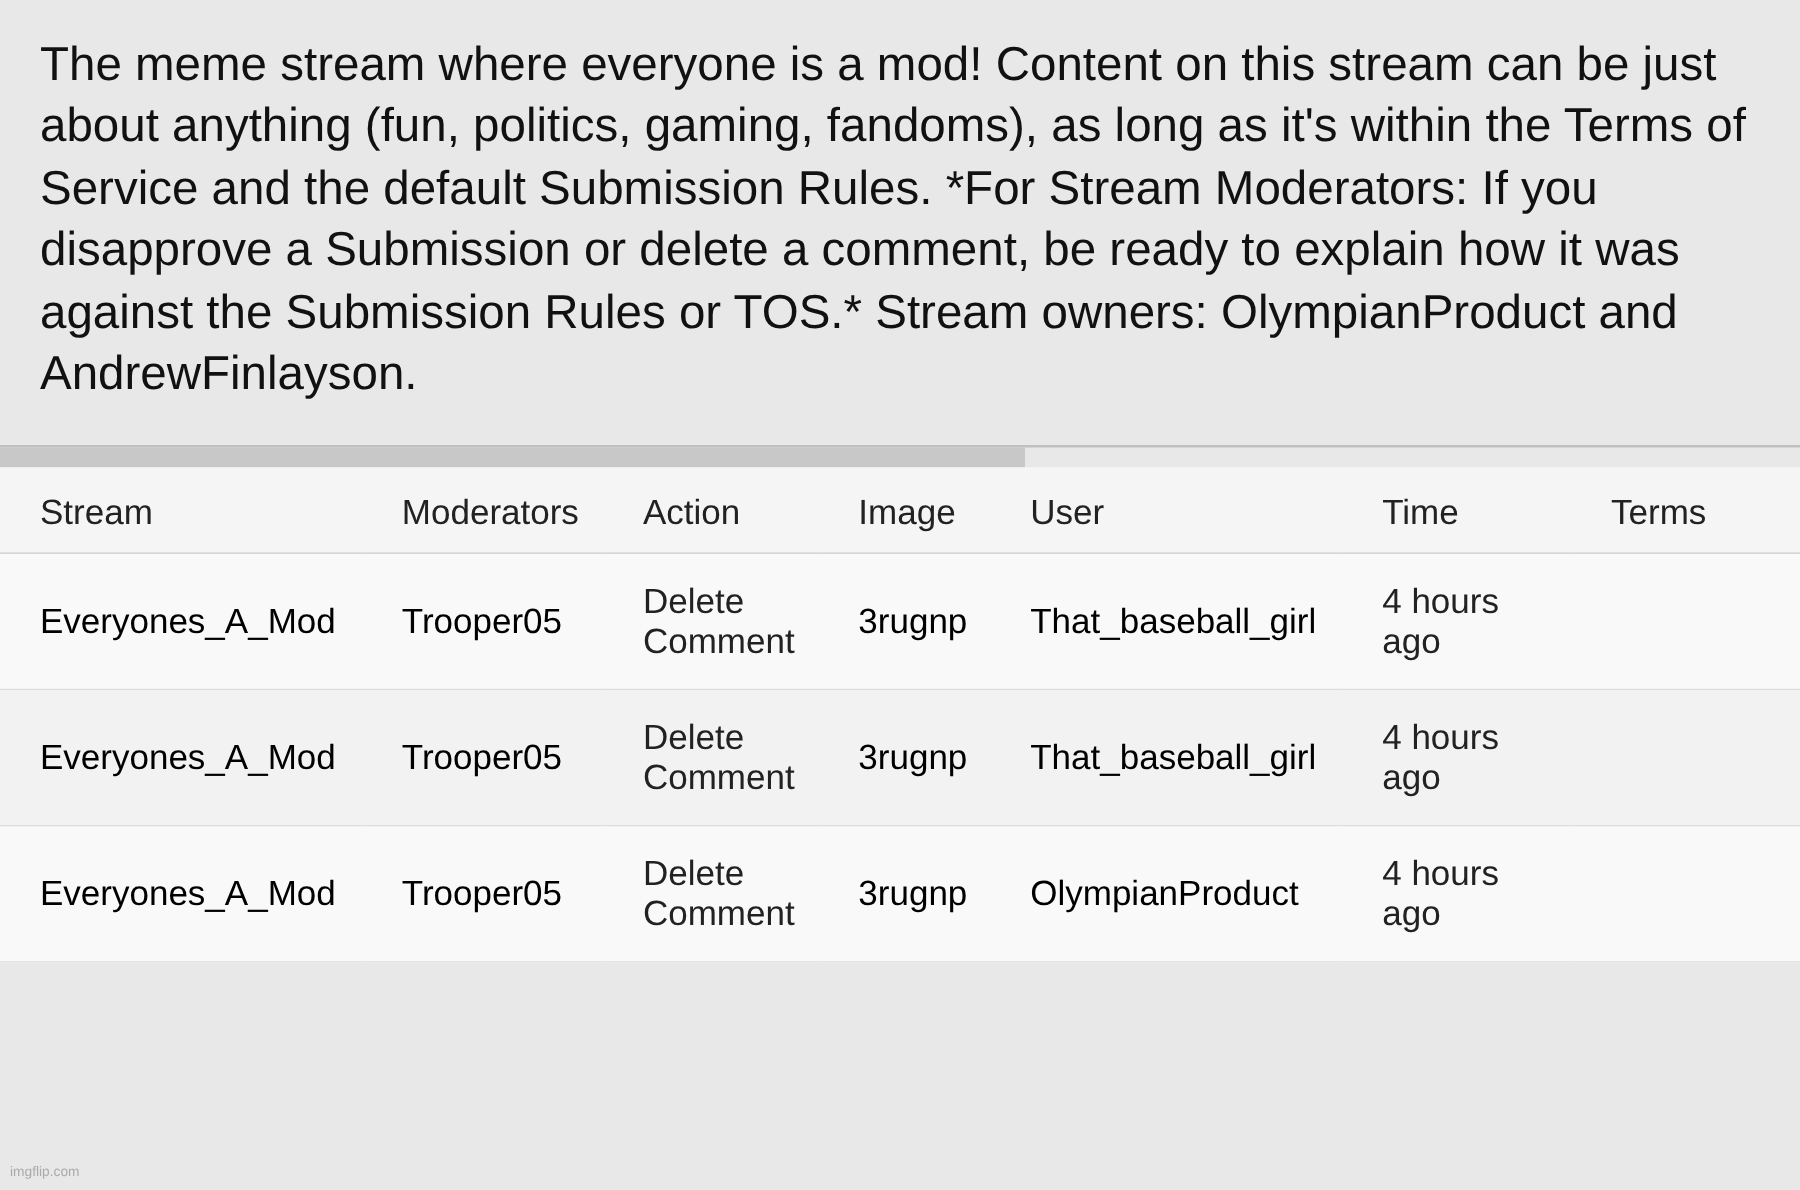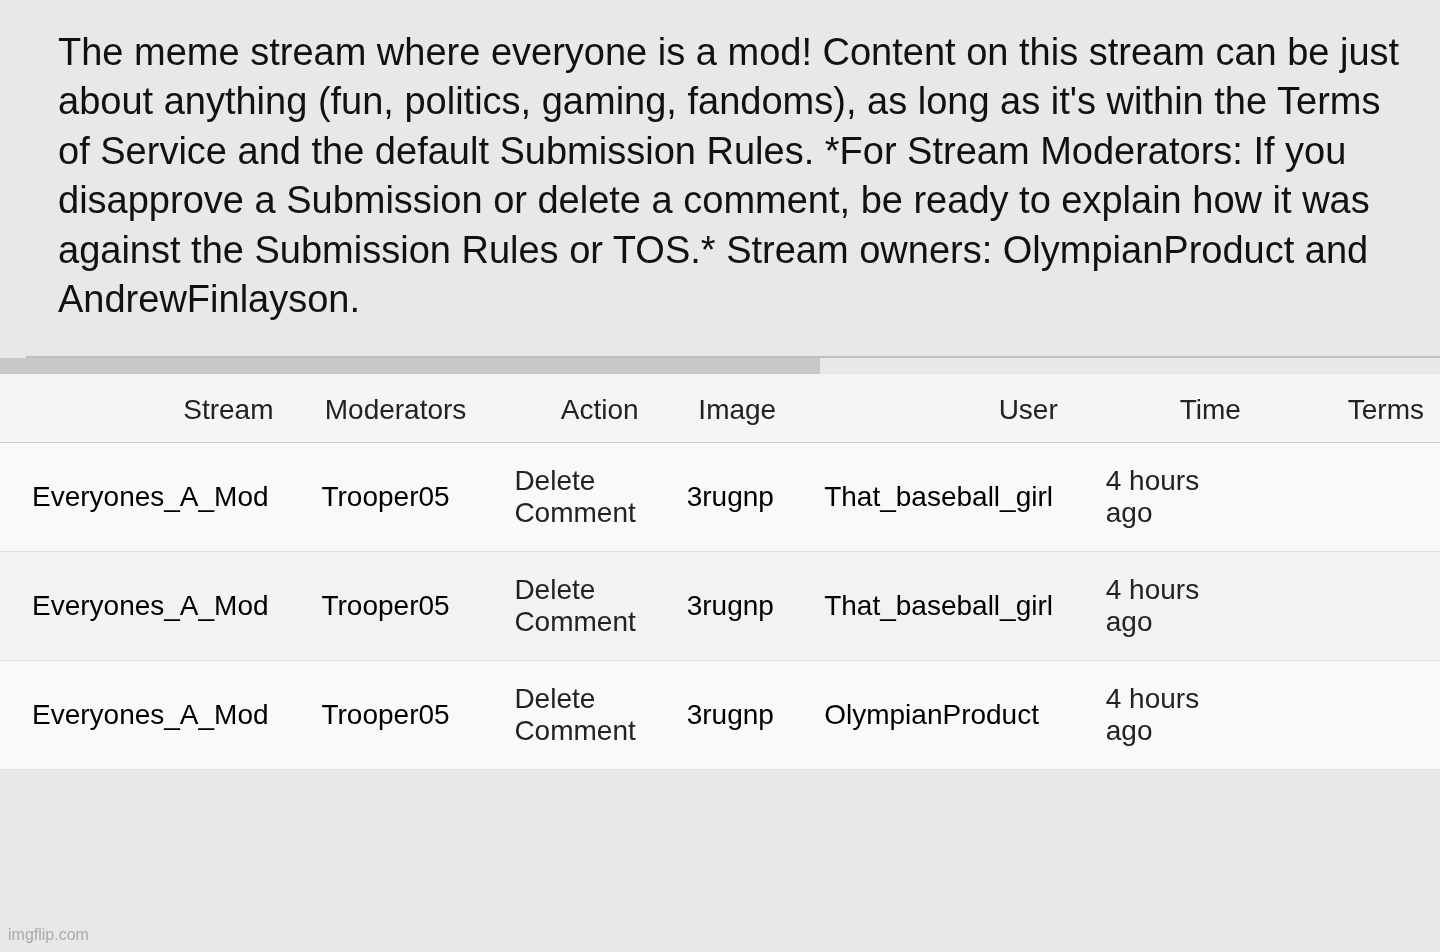--- a/index.html
+++ b/index.html
@@ -13,21 +13,20 @@
       font-family: Arial, sans-serif;
       width: 1440px;
       min-height: 952px;
       overflow-x: hidden;
     }
 
     .description-section {
       background-color: #e8e8e8;
       padding: 28px 32px 32px 32px;
       border-bottom: 2px solid #c0c0c0;
-      margin-left: 26px;
     }
 
     .description-text {
       font-size: 38px;
       line-height: 1.3;
       color: #111111;
       font-weight: 400;
     }
 
     .divider-bar {
@@ -47,21 +46,21 @@
       border-collapse: collapse;
       font-size: 28px;
     }
 
     thead tr {
       border-bottom: 1px solid #cccccc;
     }
 
     thead th {
       padding: 20px 16px 16px 32px;
-      text-align: right;
+      text-align: left;
       font-weight: 400;
       color: #222222;
       background-color: #f5f5f5;
     }
 
     tbody tr {
       border-bottom: 1px solid #dddddd;
       background-color: #f9f9f9;
     }
 
@@ -85,21 +84,21 @@
     .col-action { width: 160px; }
     .col-image { width: 110px; }
     .col-user { width: 240px; }
     .col-time { width: 180px; }
     .col-reason { width: 180px; }
 
     .imgflip-watermark {
       position: fixed;
       bottom: 8px;
       left: 8px;
-      font-size: 16px;
+      font-size: 11px;
       color: #aaaaaa;
     }
   </style>
 </head>
 <body>
 
 <div class="description-section">
   <p class="description-text">The meme stream where everyone is a mod! Content on this stream can be just about anything (fun, politics, gaming, fandoms), as long as it's within the Terms of Service and the default Submission Rules. *For Stream Moderators: If you disapprove a Submission or delete a comment, be ready to explain how it was against the Submission Rules or TOS.* Stream owners: OlympianProduct and AndrewFinlayson.</p>
 </div>
 

